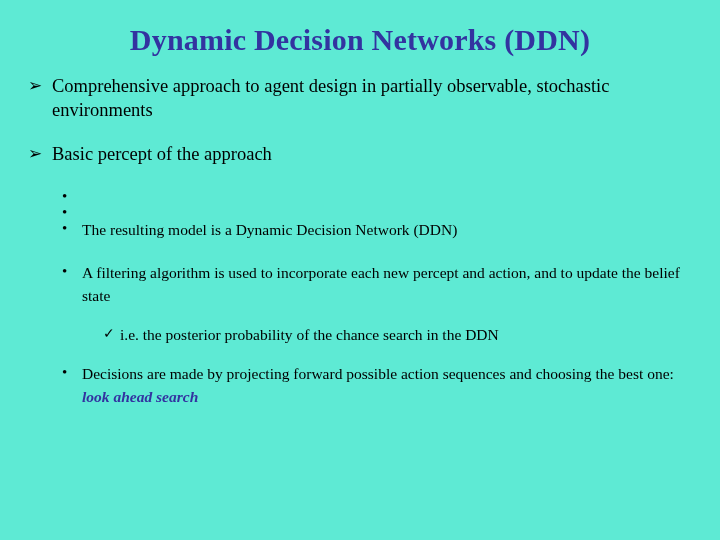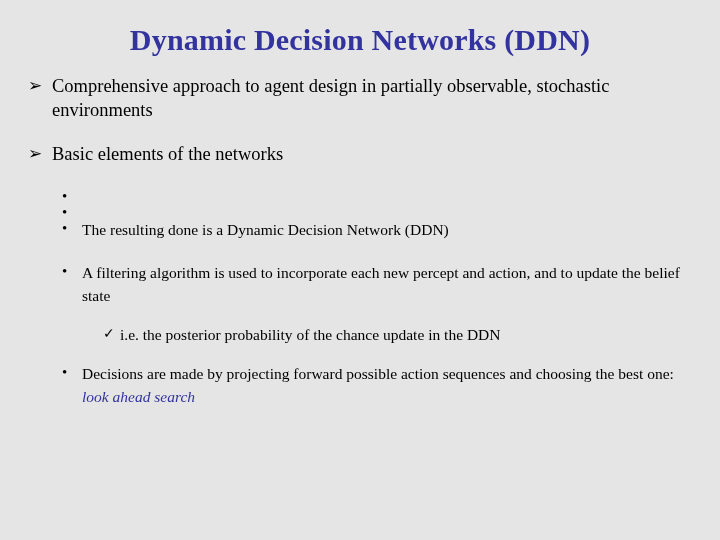--- a/index.html
+++ b/index.html
@@ -11,21 +11,21 @@
     height: 540px;
     background: #ffffff;
     font-family: "Liberation Serif", "DejaVu Serif", serif;
     color: #000000;
     overflow: hidden;
   }
   .slide {
     position: relative;
     width: 720px;
     height: 540px;
-    background: #e5e5e5;
+    background: #5eead4;
   }
 
   
   .slide-title {
     position: absolute;
     left: 0;
     top: 22px;
     width: 720px;
     text-align: center;
     font-family: "Liberation Serif", "DejaVu Serif", serif;
@@ -100,21 +100,21 @@
     font-size: 14px;
     line-height: 23px;
     color: #000000;
   }
 
   .spacer-sm { height: 6px; }
   .spacer-xs { height: 2px; }
 
   .accent-em {
     color: #3333A0;
-    font-weight: normal;
+    font-weight: bold;
     font-style: italic;
   }
 </style>
 </head>
 <body>
 
 <div class="slide">
 
   <div class="slide-title">Dynamic Decision Networks (DDN)</div>
 
@@ -122,54 +122,54 @@
 
     <div class="lvl1">
       <span class="bullet">➢</span>
       <span>Comprehensive approach to agent design in partially observable, stochastic environments</span>
     </div>
 
     <div class="spacer-sm"></div>
 
     <div class="lvl1">
       <span class="bullet">➢</span>
-      <span>Basic elements of the networks</span>
+      <span>Basic percept of the approach</span>
     </div>
 
     <div class="spacer-sm"></div>
 
     <div class="lvl2">
       <span class="bullet">•</span>
     </div>
 
     <div class="spacer-xs"></div>
 
     <div class="lvl2">
       <span class="bullet">•</span>
     </div>
 
     <div class="spacer-xs"></div>
 
     <div class="lvl2">
       <span class="bullet">•</span>
-      <span>The resulting done is a Dynamic Decision Network (DDN)</span>
+      <span>The resulting model is a Dynamic Decision Network (DDN)</span>
     </div>
 
     <div class="spacer-sm"></div>
 
     <div class="lvl2">
       <span class="bullet">•</span>
       <span>A filtering algorithm is used to incorporate each new percept and action, and to update the belief state</span>
     </div>
 
     <div class="spacer-xs"></div>
 
     <div class="lvl3">
       <span class="bullet">✓</span>
-      <span>i.e. the posterior probability of the chance update in the DDN</span>
+      <span>i.e. the posterior probability of the chance search in the DDN</span>
     </div>
 
     <div class="spacer-xs"></div>
 
     <div class="lvl2">
       <span class="bullet">•</span>
       <span>Decisions are made by projecting forward possible action sequences and choosing the best one: </span><span class="accent-em">look ahead search</span>
     </div>
 
   </div>

